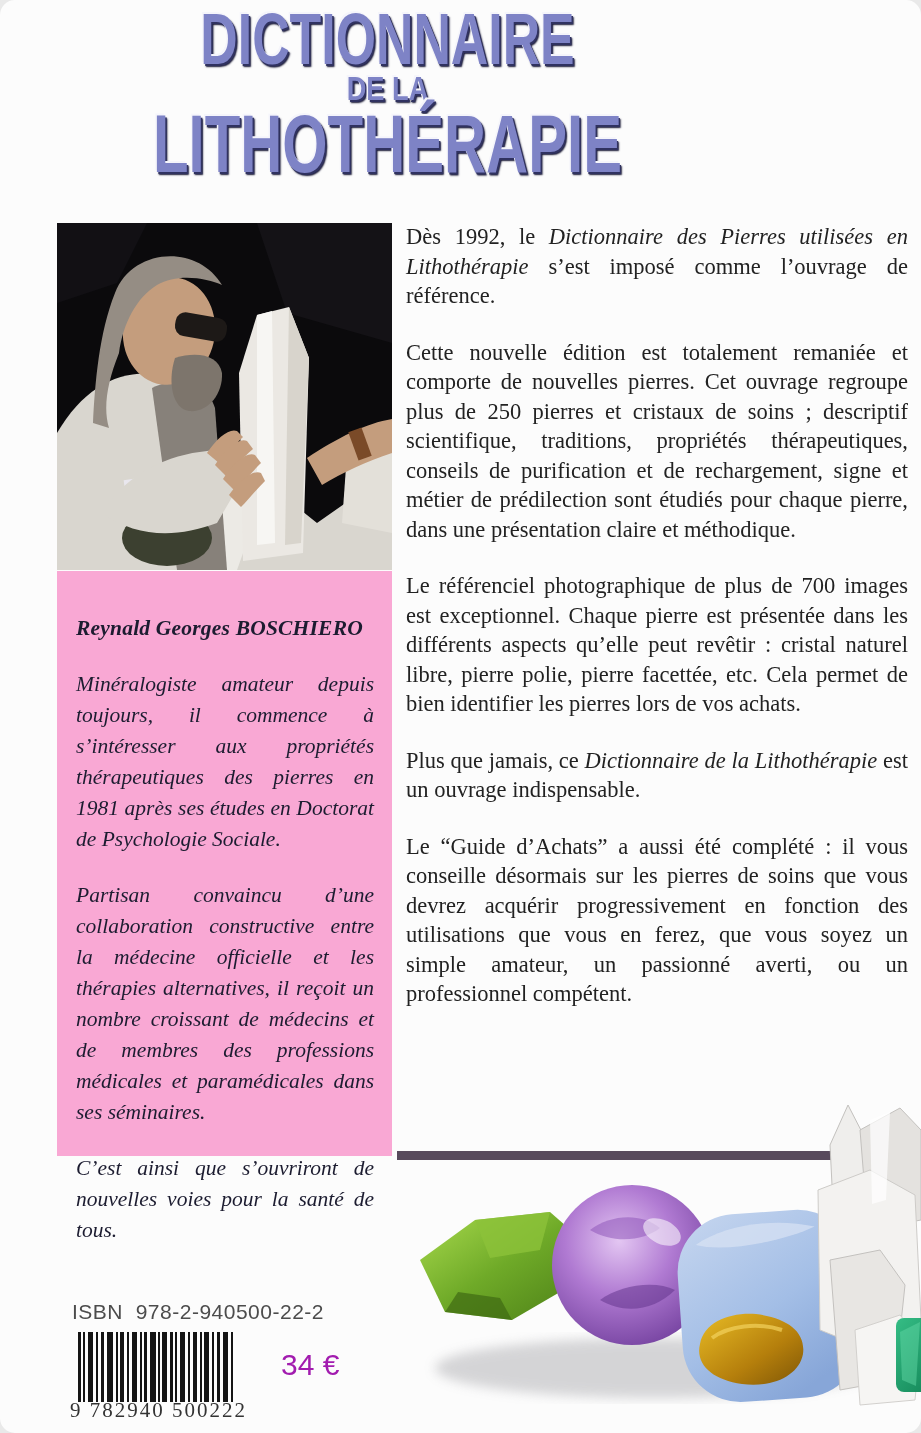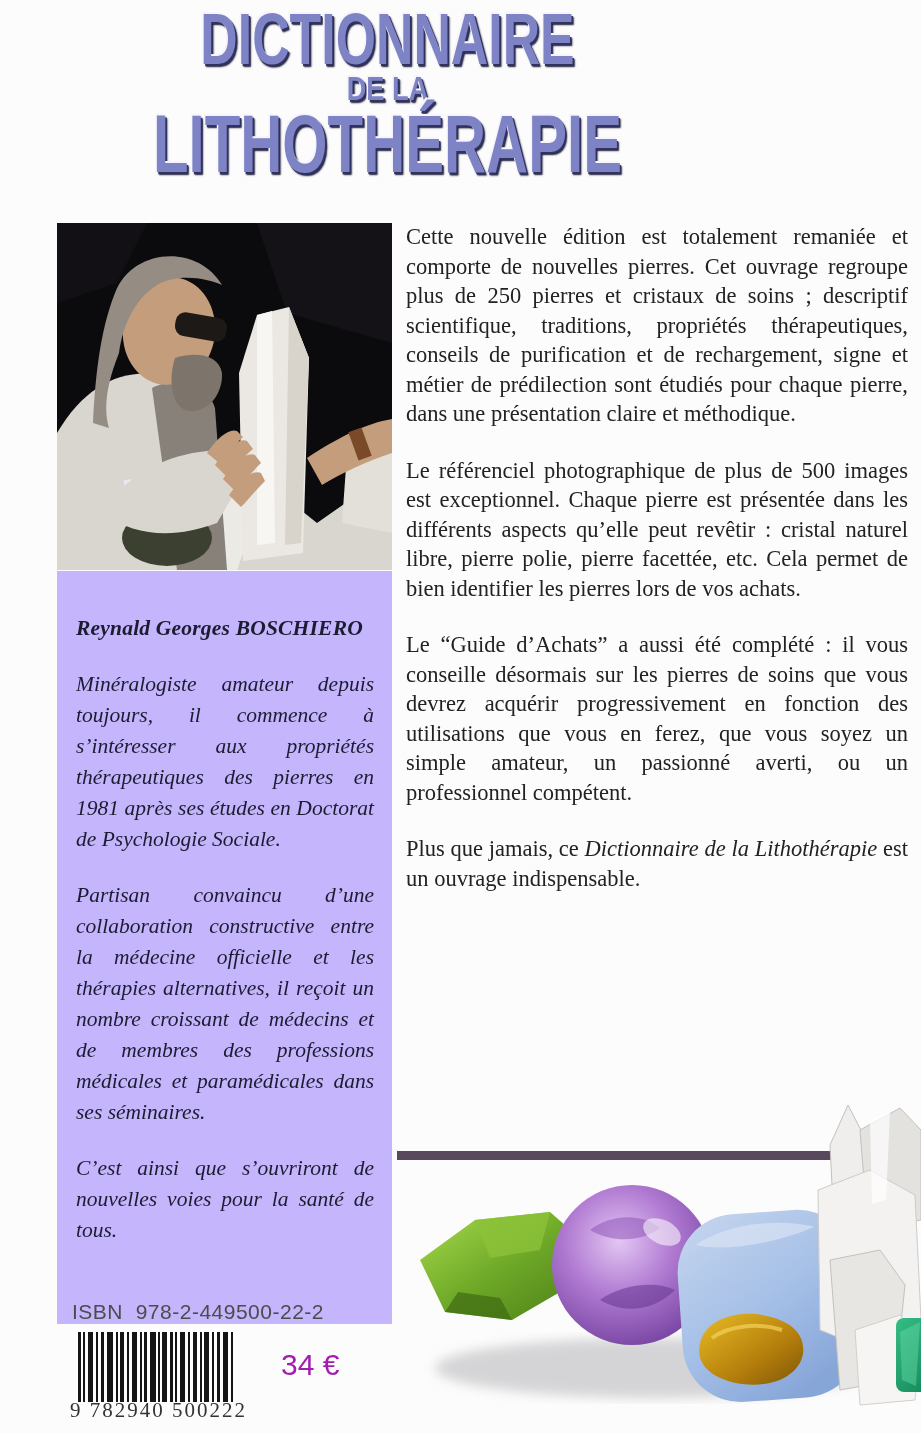--- a/index.html
+++ b/index.html
@@ -1,34 +1,34 @@
 <!DOCTYPE html>
 <html><head>
 <meta charset="utf-8">
 <style>
   html,body{margin:0;padding:0;background:#e9e9e9;}
   .page{
     position:relative;width:921px;height:1433px;margin:0 auto;
     background:#fcfcfc;overflow:hidden;
-    font-family:"Liberation Serif", serif;color:#222;
+    font-family:"Liberation Serif", serif;color:#222;border-radius:15px;
   }
   
   .title-block{position:absolute;left:0;top:6px;width:775px;text-align:center;
     font-family:"Liberation Sans", sans-serif;font-weight:bold;color:#7e83c6;}
   .title-line{display:block;
     text-shadow:-2px -2px 0 #f5f5fb, 2px 2px 0 #303260, 3px 3px 2px #181834;}
   .title-l1{font-size:72px;line-height:66px;transform:scaleX(.72);transform-origin:50% 50%;}
   .title-l2{font-size:34px;line-height:32px;transform:scaleX(.80);transform-origin:50% 50%;}
   .title-l3{font-size:82px;line-height:80px;transform:scaleX(.71);transform-origin:50% 50%;}
   
   .photo{position:absolute;left:57px;top:223px;width:335px;height:347px;background:#0b0a0c;}
   .photo svg{display:block;width:100%;height:100%;}
   
-  .bio-panel{position:absolute;left:57px;top:571px;width:335px;height:753px;
-    background:#c4b5fd;box-sizing:border-box;padding:42px 18px 0 19px;color:#1c1c30;}
+  .bio-panel{position:absolute;left:57px;top:571px;width:335px;height:585px;
+    background:#f9a8d4;box-sizing:border-box;padding:42px 18px 0 19px;color:#1c1c30;}
   .bio-name{font-weight:bold;font-size:22px;margin:0 0 30px 0;letter-spacing:.2px;}
   .bio-panel p{font-style:italic;font-size:21.5px;line-height:31px;margin:0 0 25px 0;
     text-align:justify;}
   
   .desc-col{position:absolute;left:406px;top:222px;width:502px;}
   .desc-col p{font-size:22.5px;line-height:29.5px;margin:0 0 27px 0;text-align:justify;}
   .it{font-style:italic;}
   
   .rule{position:absolute;left:397px;top:1151px;width:518px;height:9px;background:#584a5c;z-index:1;}
   
@@ -97,24 +97,25 @@
   </div>
 
   <div class="bio-panel">
     <p class="bio-name">Reynald Georges BOSCHIERO</p>
     <p>Minéralogiste amateur depuis toujours, il commence à s’intéresser aux propriétés thérapeutiques des pierres en 1981 après ses études en Doctorat de Psychologie Sociale.</p>
     <p>Partisan convaincu d’une collaboration constructive entre la médecine officielle et les thérapies alternatives, il reçoit un nombre croissant de médecins et de membres des professions médicales et paramédicales dans ses séminaires.</p>
     <p>C’est ainsi que s’ouvriront de nouvelles voies pour la santé de tous.</p>
   </div>
 
   <div class="desc-col">
+    <p><span>Dès 1992, le </span><span class="it">Dictionnaire des Pierres utilisées en Lithothérapie</span><span> s’est imposé comme l’ouvrage de référence.</span></p>
     <p>Cette nouvelle édition est totalement remaniée et comporte de nouvelles pierres. Cet ouvrage regroupe plus de 250 pierres et cristaux de soins ; descriptif scientifique, traditions, propriétés thérapeutiques, conseils de purification et de rechargement, signe et métier de prédilection sont étudiés pour chaque pierre, dans une présentation claire et méthodique.</p>
-    <p>Le référenciel photographique de plus de 500 images est exceptionnel. Chaque pierre est présentée dans les différents aspects qu’elle peut revêtir : cristal naturel libre, pierre polie, pierre facettée, etc. Cela permet de bien identifier les pierres lors de vos achats.</p>
+    <p>Le référenciel photographique de plus de 700 images est exceptionnel. Chaque pierre est présentée dans les différents aspects qu’elle peut revêtir : cristal naturel libre, pierre polie, pierre facettée, etc. Cela permet de bien identifier les pierres lors de vos achats.</p>
+    <p><span>Plus que jamais, ce </span><span class="it">Dictionnaire de la Lithothérapie</span><span> est un ouvrage indispensable.</span></p>
     <p>Le “Guide d’Achats” a aussi été complété : il vous conseille désormais sur les pierres de soins que vous devrez acquérir progressivement en fonction des utilisations que vous en ferez, que vous soyez un simple amateur, un passionné averti, ou un professionnel compétent.</p>
-    <p><span>Plus que jamais, ce </span><span class="it">Dictionnaire de la Lithothérapie</span><span> est un ouvrage indispensable.</span></p>
   </div>
 
   <div class="rule"></div>
 
   <div class="gems">
     <svg viewBox="0 0 521 333">
       <defs>
         <radialGradient id="amethystG" cx="0.42" cy="0.35" r="0.75">
           <stop offset="0" stop-color="#e3c6f2"></stop>
           <stop offset="0.45" stop-color="#b07ad2"></stop>
@@ -178,21 +179,21 @@
         <polygon points="470,20 490,12 486,100 472,104" fill="#ffffff" opacity="0.7"></polygon>
       </g>
 
       <g>
         <rect x="496" y="218" width="60" height="74" rx="8" fill="url(#emeraldG)"></rect>
         <polygon points="500,232 520,222 516,286 502,280" fill="#5fd6a4" opacity="0.5"></polygon>
       </g>
     </svg>
   </div>
 
-  <div class="isbn">ISBN  978-2-449500-22-2</div>
+  <div class="isbn">ISBN  978-2-940500-22-2</div>
 
   <div class="barcode">
     <svg viewBox="0 0 160 70" preserveAspectRatio="none">
       <rect width="160" height="70" fill="#fdfdfd"></rect>
       <g fill="#151515">
         <rect x="2" y="0" width="3" height="70"></rect>
           <rect x="7" y="0" width="2" height="70"></rect>
         <rect x="12" y="0" width="5" height="70"></rect>
           <rect x="20" y="0" width="2" height="70"></rect>
         <rect x="25" y="0" width="3" height="70"></rect>

